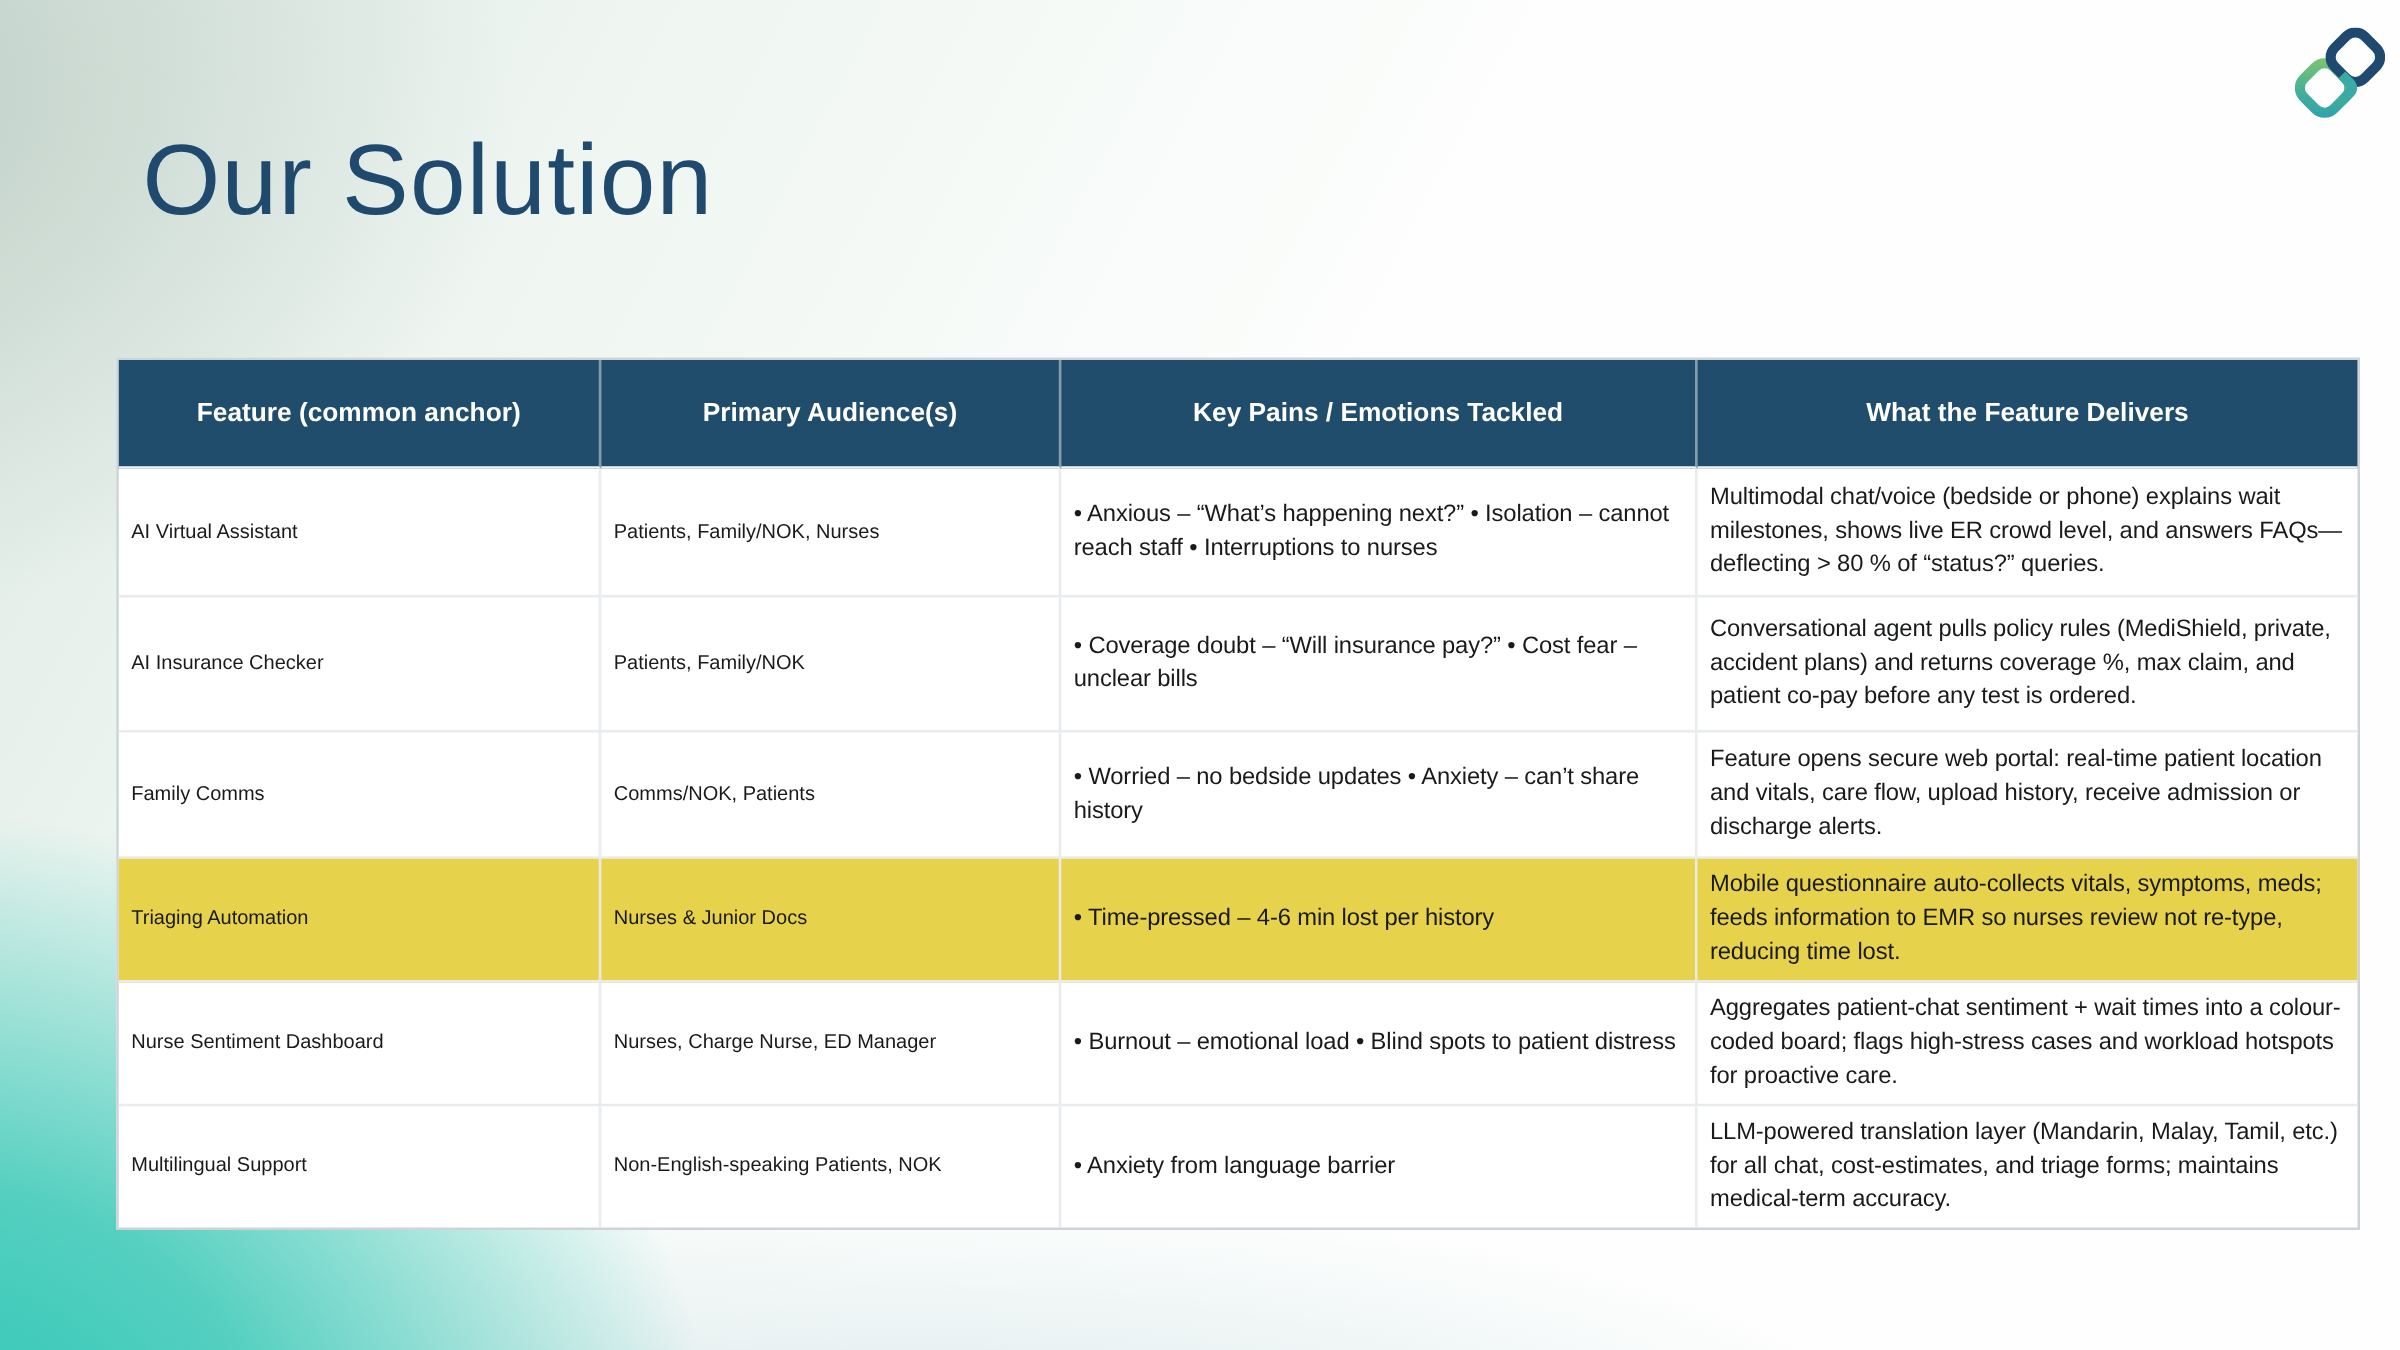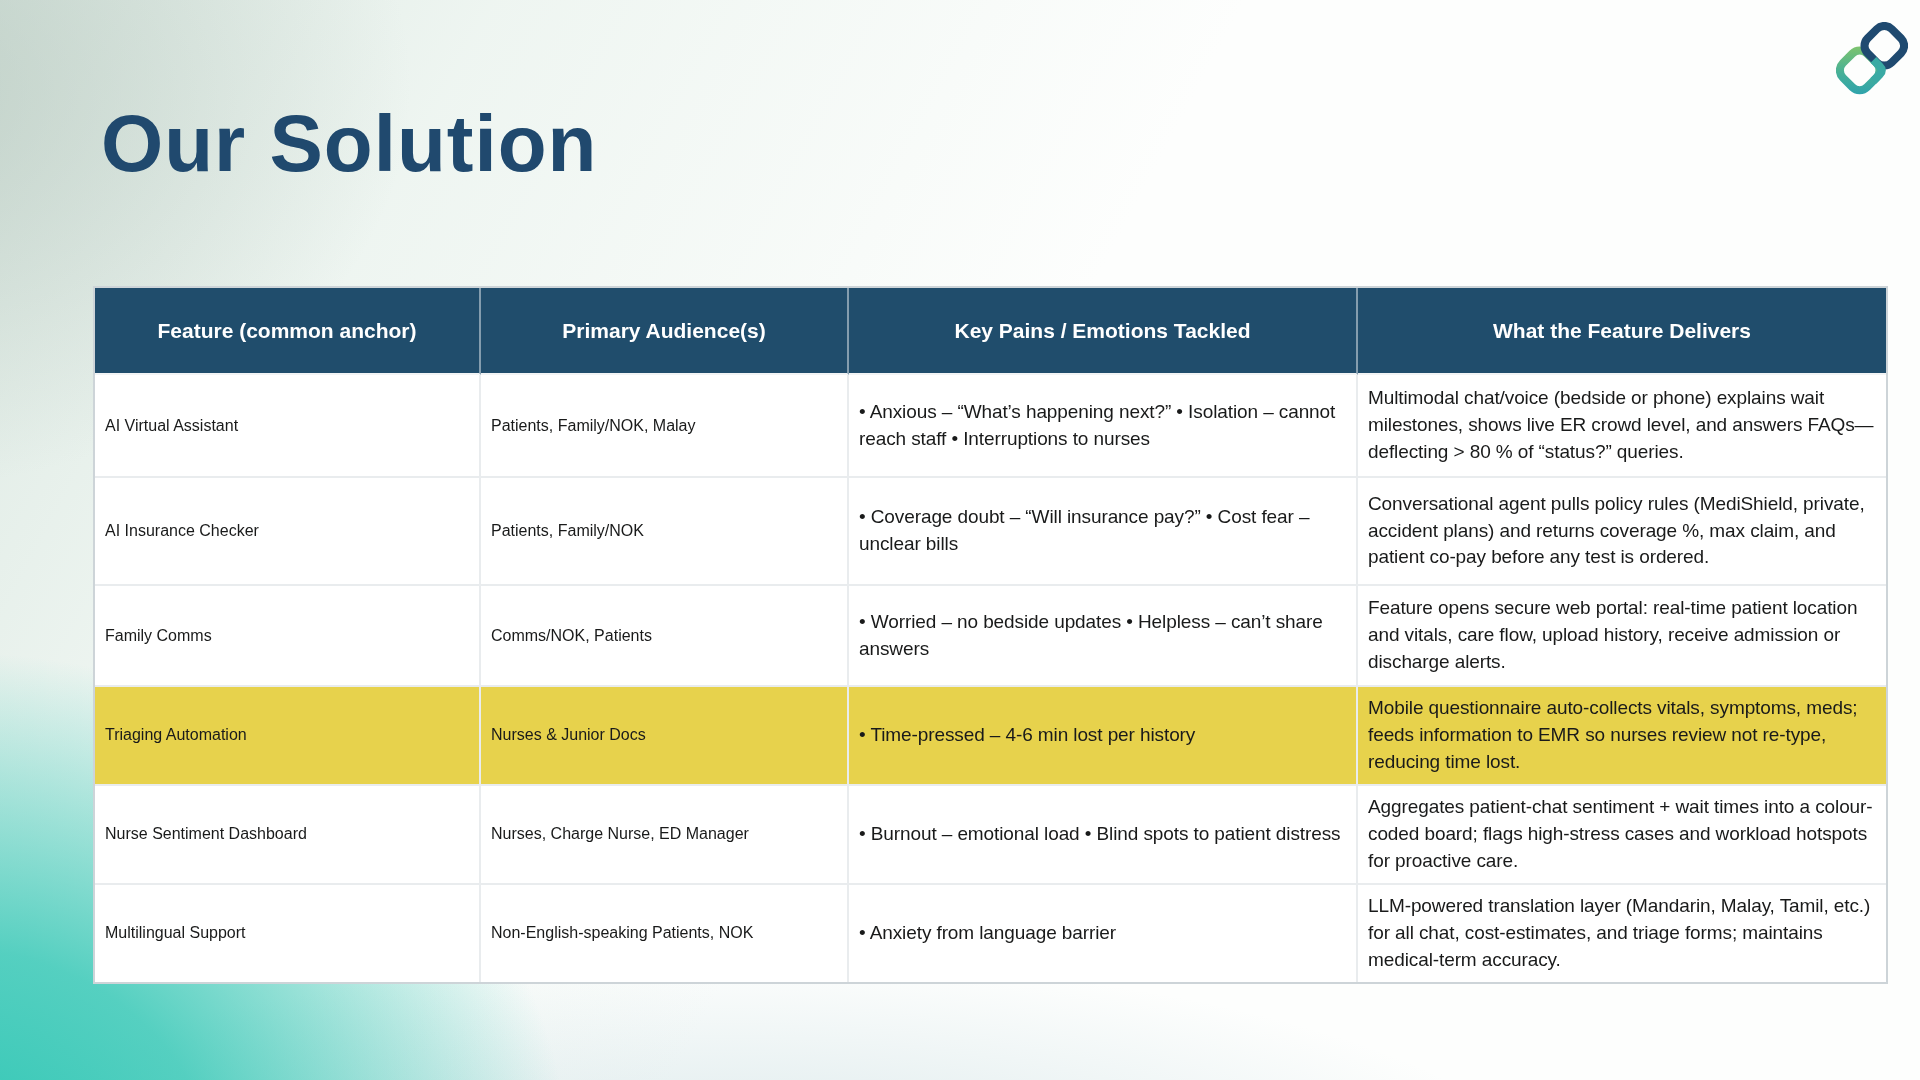--- a/index.html
+++ b/index.html
@@ -14,24 +14,24 @@
     background:
       radial-gradient(950px 780px at -3% 108%, #2ec6b4 0%, rgba(46,198,180,0.80) 28%, rgba(46,198,180,0.0) 66%),
       radial-gradient(1400px 420px at 38% 112%, rgba(150,190,198,0.40) 0%, rgba(150,190,198,0) 60%),
       radial-gradient(850px 650px at -6% 8%, rgba(164,184,173,0.50) 0%, rgba(164,184,173,0) 62%),
       linear-gradient(118deg, rgba(198,218,208,0.60) 0%, rgba(226,238,231,0.55) 20%, rgba(255,255,255,0) 50%),
       #fdfefd;
   }
 
   .page-title {
     position: absolute;
-    left: 101px;
+    left: 114px;
     top: 98px;
     font-size: 80px;
-    font-weight: 700;
+    font-weight: 400;
     letter-spacing: 1px;
     color: #20496e;
   }
 
   .logo {
     position: absolute;
     top: 22px;
     right: 12px;
     width: 72px;
     height: 74px;
@@ -127,34 +127,34 @@
         <tr>
           <th>Feature (common anchor)</th>
           <th>Primary Audience(s)</th>
           <th>Key Pains / Emotions Tackled</th>
           <th>What the Feature Delivers</th>
         </tr>
       </thead>
       <tbody>
         <tr class="row-h1">
           <td class="c-feature">AI Virtual Assistant</td>
-          <td class="c-audience">Patients, Family/NOK, Malay</td>
+          <td class="c-audience">Patients, Family/NOK, Nurses</td>
           <td class="c-pains">• Anxious – “What’s happening next?” • Isolation – cannot reach staff • Interruptions to nurses</td>
           <td class="c-delivers">Multimodal chat/voice (bedside or phone) explains wait milestones, shows live ER crowd level, and answers FAQs—deflecting &gt; 80 % of “status?” queries.</td>
         </tr>
         <tr class="row-h2">
           <td class="c-feature">AI Insurance Checker</td>
           <td class="c-audience">Patients, Family/NOK</td>
           <td class="c-pains">• Coverage doubt – “Will insurance pay?” • Cost fear – unclear bills</td>
           <td class="c-delivers">Conversational agent pulls policy rules (MediShield, private, accident plans) and returns coverage %, max claim, and patient co-pay before any test is ordered.</td>
         </tr>
         <tr class="row-h3">
           <td class="c-feature">Family Comms</td>
           <td class="c-audience">Comms/NOK, Patients</td>
-          <td class="c-pains">• Worried – no bedside updates • Helpless – can’t share answers</td>
+          <td class="c-pains">• Worried – no bedside updates • Anxiety – can’t share history</td>
           <td class="c-delivers">Feature opens secure web portal: real-time patient location and vitals, care flow, upload history, receive admission or discharge alerts.</td>
         </tr>
         <tr class="row-h4 highlighted">
           <td class="c-feature">Triaging Automation</td>
           <td class="c-audience">Nurses &amp; Junior Docs</td>
           <td class="c-pains">• Time-pressed – 4-6 min lost per history</td>
           <td class="c-delivers">Mobile questionnaire auto-collects vitals, symptoms, meds; feeds information to EMR so nurses review not re-type, reducing time lost.</td>
         </tr>
         <tr class="row-h5">
           <td class="c-feature">Nurse Sentiment Dashboard</td>

